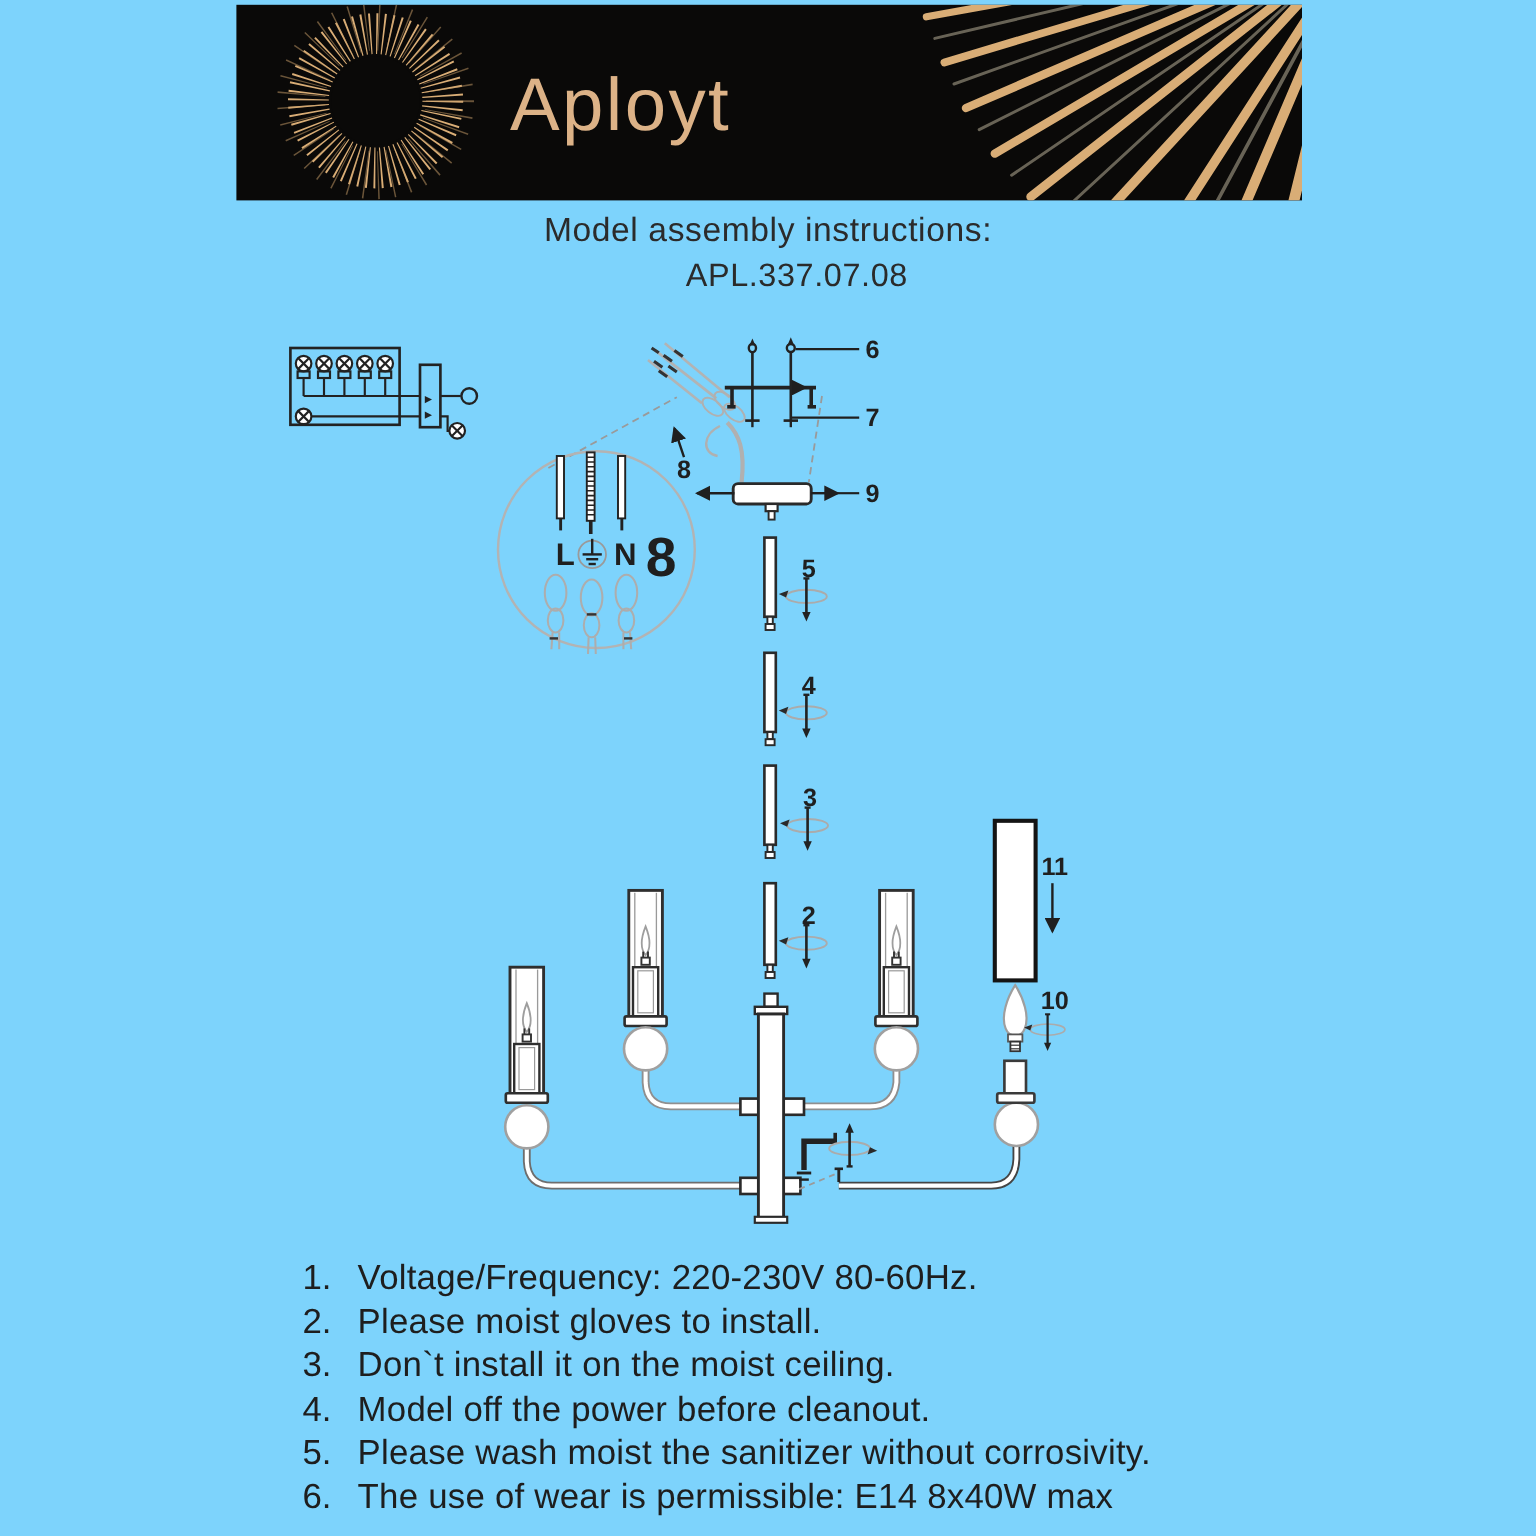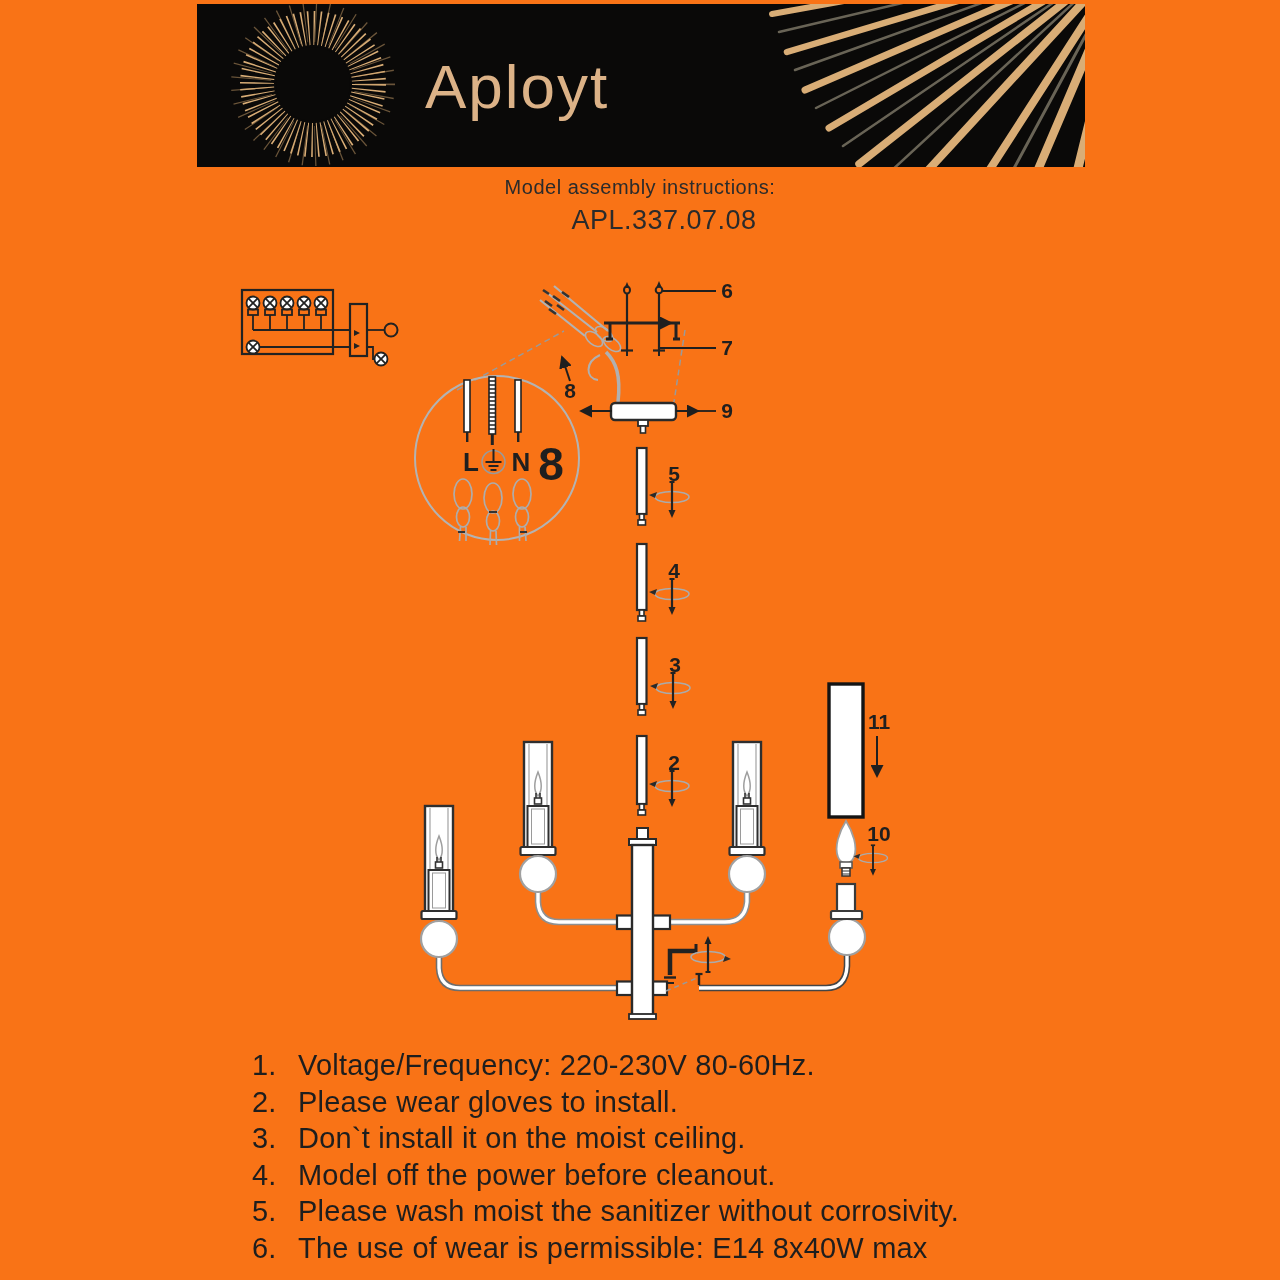--- a/index.html
+++ b/index.html
@@ -1,21 +1,21 @@
 <!DOCTYPE html>
 <html><head>
 <meta charset="utf-8">
 <style>
   html,body{margin:0;padding:0;background:#ffffff;}
-  .page{position:relative;width:1280px;height:1280px;background:#f97316;overflow:hidden;
+  .page{position:relative;width:1280px;height:1280px;background:#7dd3fc;overflow:hidden;
         font-family:"Liberation Sans",sans-serif;}
   .banner{position:absolute;left:197px;top:4px;width:888px;height:163px;background:#0a0908;overflow:hidden;}
   .banner svg{position:absolute;left:0;top:0;}
   .title-block{position:absolute;left:0;top:176px;width:1280px;text-align:center;color:#2b2b2b;}
-  .title-line1{font-size:20px;letter-spacing:.5px;text-align:center;}
+  .title-line1{font-size:28px;letter-spacing:.5px;text-align:center;}
   .title-line2{font-size:27px;margin-top:6px;letter-spacing:.5px;padding-left:48px;}
   .diagram{position:absolute;left:0;top:0;width:1280px;height:1280px;}
   .instructions{position:absolute;left:252px;top:1047px;width:830px;color:#1e1e1e;}
   .instr-row{display:flex;align-items:flex-start;line-height:36.6px;font-size:29px;}
   .instr-num{width:46px;flex:0 0 46px;}
   .instr-text{flex:1;letter-spacing:.2px;}
   text{font-family:"Liberation Sans",sans-serif;}
   .plbl{font-size:21px;font-weight:700;fill:#1f1f1f;}
   .wlbl{font-size:26px;font-weight:700;fill:#1f1f1f;}
   .biglbl{font-size:46px;font-weight:600;fill:#1f1f1f;}
@@ -323,21 +323,21 @@
     </g>
   </svg>
 
   <div class="instructions">
     <div class="instr-row">
       <span class="instr-num">1.</span>
       <span class="instr-text">Voltage/Frequency: 220-230V 80-60Hz.</span>
     </div>
     <div class="instr-row">
       <span class="instr-num">2.</span>
-      <span class="instr-text">Please wear gloves to install.</span>
+      <span class="instr-text">Please moist gloves to install.</span>
     </div>
     <div class="instr-row">
       <span class="instr-num">3.</span>
       <span class="instr-text">Don`t install it on the moist ceiling.</span>
     </div>
     <div class="instr-row">
       <span class="instr-num">4.</span>
       <span class="instr-text">Model off the power before cleanout.</span>
     </div>
     <div class="instr-row">

